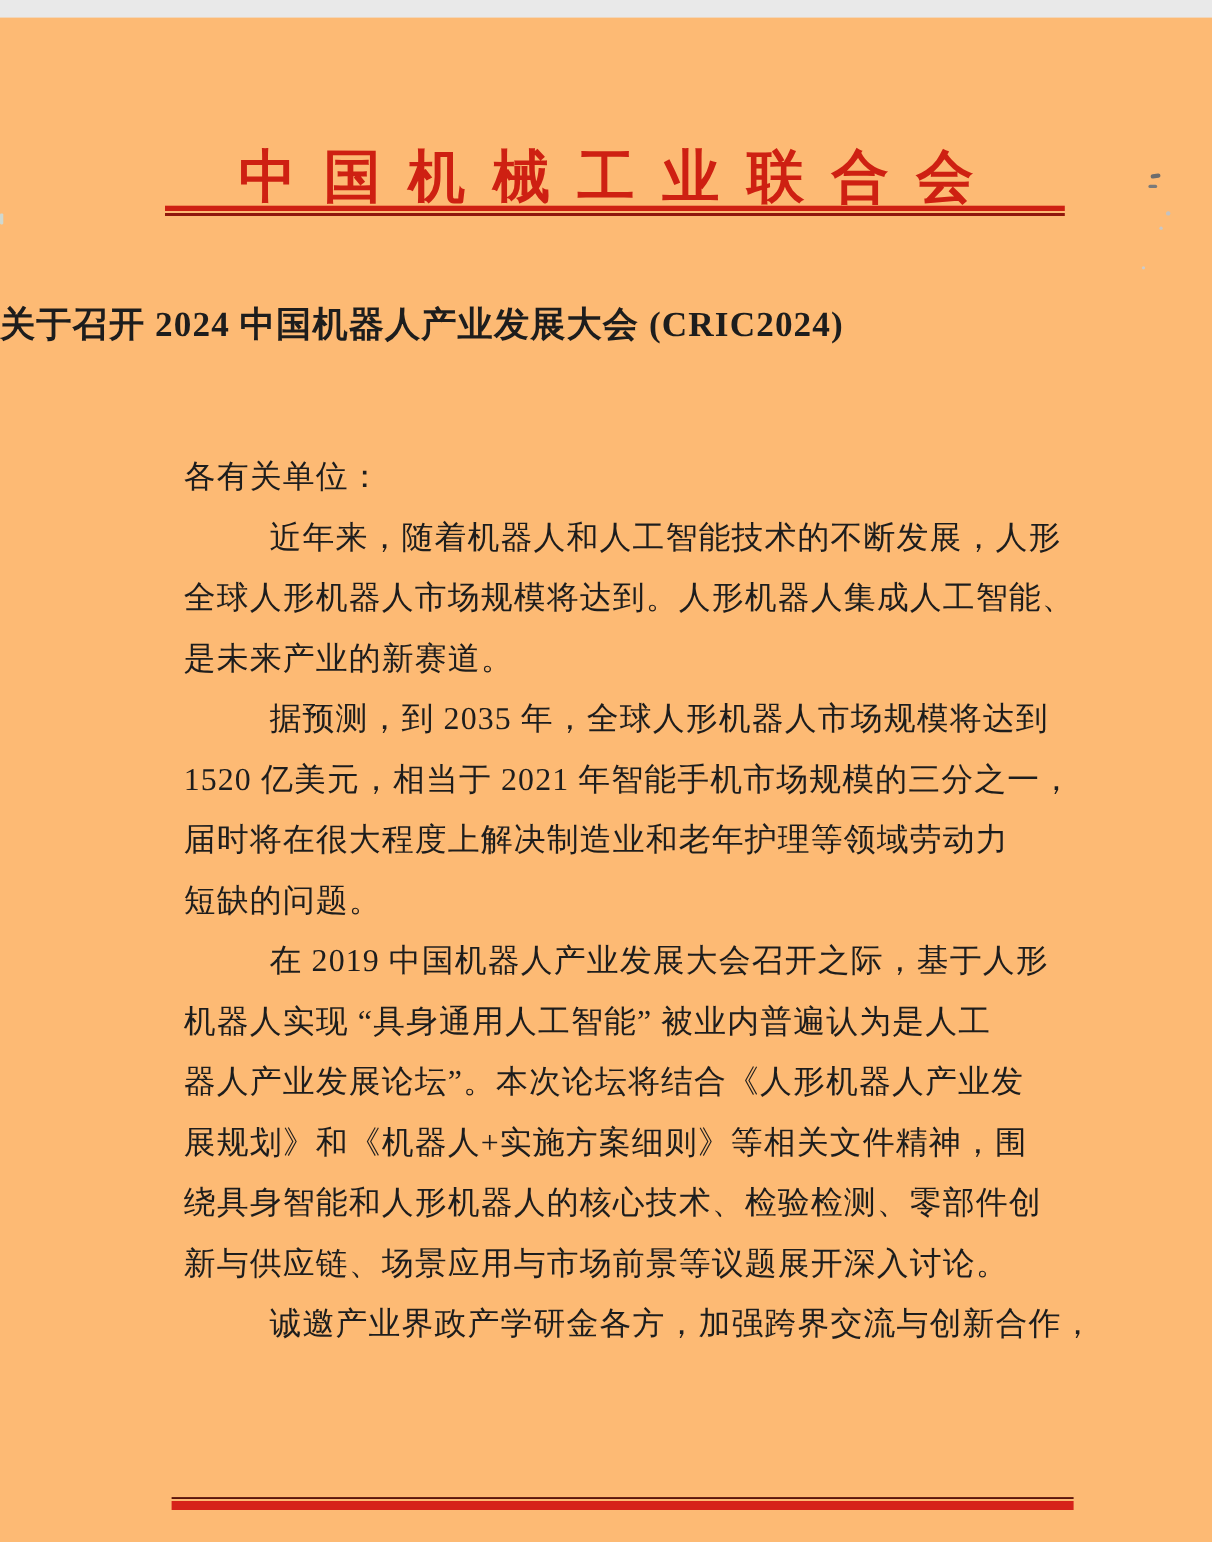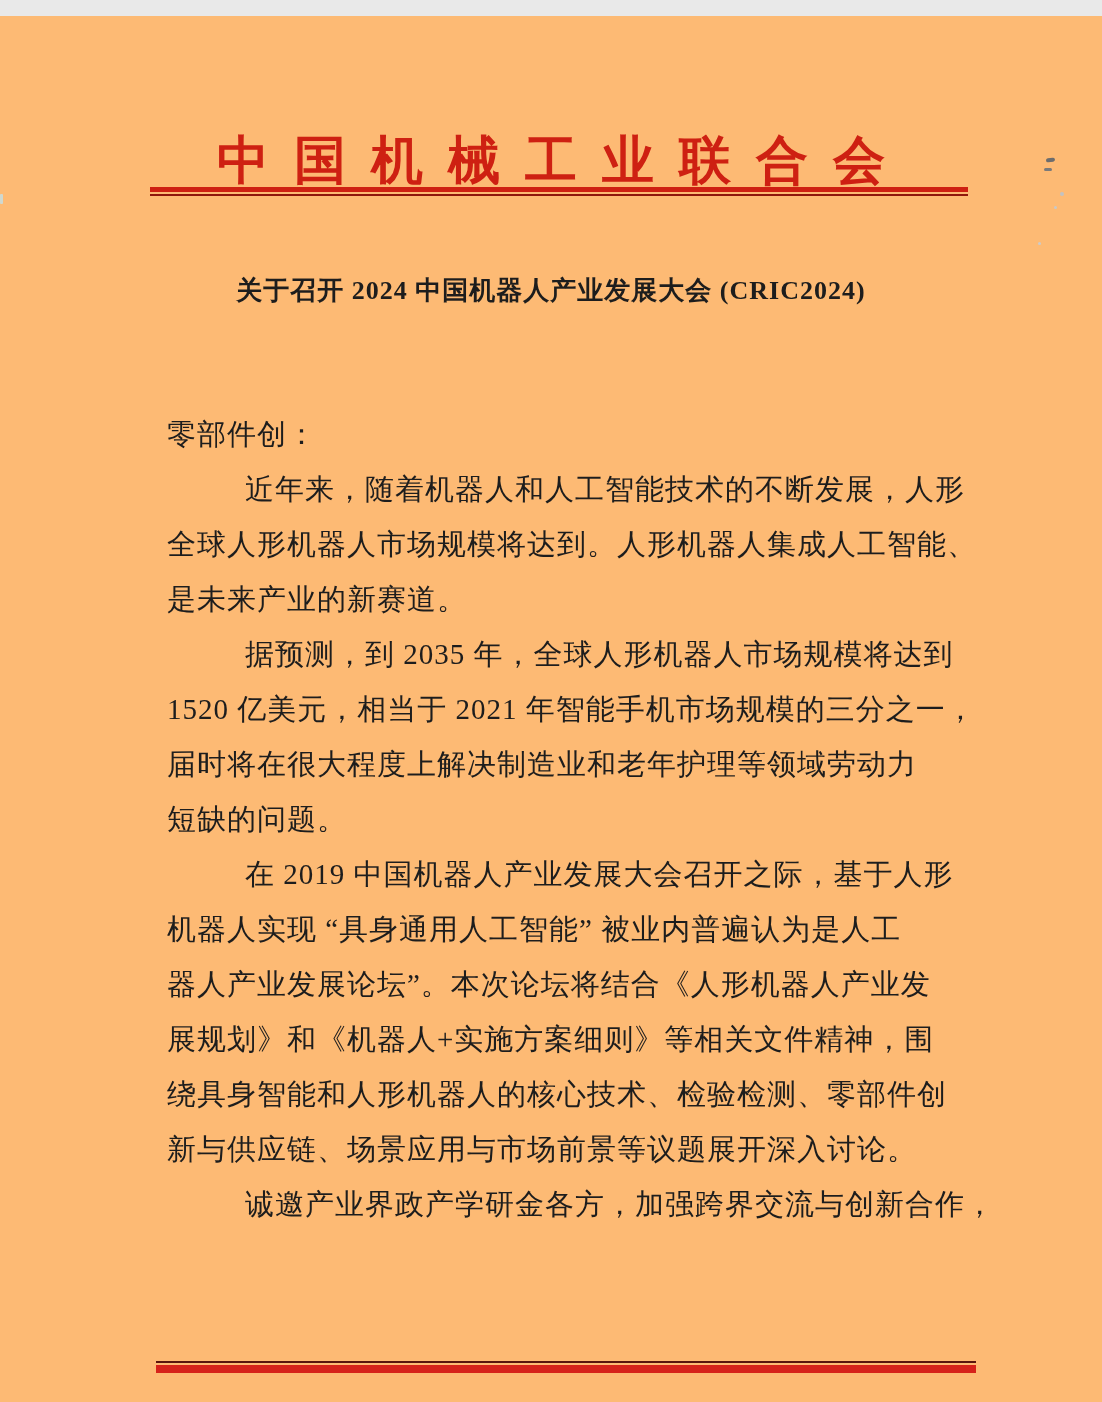--- a/index.html
+++ b/index.html
@@ -30,22 +30,22 @@
       rgba(0,0,0,0) 9px);
   }
   .doc-number{
     position:absolute;top:193px;right:176px;
     font-size:29px;letter-spacing:3px;
     white-space:nowrap;
   }
   
   .title-line{
     position:absolute;left:0;width:100%;
-    text-align:center;
-    font-size:26px;font-weight:bold;
+    text-align:left;
+    font-size:32px;font-weight:bold;
     letter-spacing:1px;
     white-space:nowrap;
   }
   .title-line.l1{top:257px;}
   .title-line.l2{top:326px;}
   
   .body-text{
     position:absolute;top:391px;left:167px;width:790px;
     font-size:29px;line-height:55px;
     letter-spacing:1px;
@@ -77,21 +77,21 @@
 
   <div class="org-name">中国机械工业联合会</div>
 
   <div class="header-rule"></div>
 
 
   <div class="title-line l1">关于召开 2024 中国机器人产业发展大会 (CRIC2024)</div>
 
 
   <div class="body-text">
-    <div class="body-line">零部件创：</div>
+    <div class="body-line">各有关单位：</div>
     <div class="body-line indent">近年来，随着机器人和人工智能技术的不断发展，人形</div>
     <div class="body-line">全球人形机器人市场规模将达到。人形机器人集成人工智能、</div>
     <div class="body-line">是未来产业的新赛道。</div>
     <div class="body-line indent">据预测，到 2035 年，全球人形机器人市场规模将达到</div>
     <div class="body-line">1520 亿美元，相当于 2021 年智能手机市场规模的三分之一，</div>
     <div class="body-line">届时将在很大程度上解决制造业和老年护理等领域劳动力</div>
     <div class="body-line">短缺的问题。</div>
     <div class="body-line indent">在 2019 中国机器人产业发展大会召开之际，基于人形</div>
     <div class="body-line">机器人实现 “具身通用人工智能” 被业内普遍认为是人工</div>
     <div class="body-line">器人产业发展论坛”。本次论坛将结合《人形机器人产业发</div>

